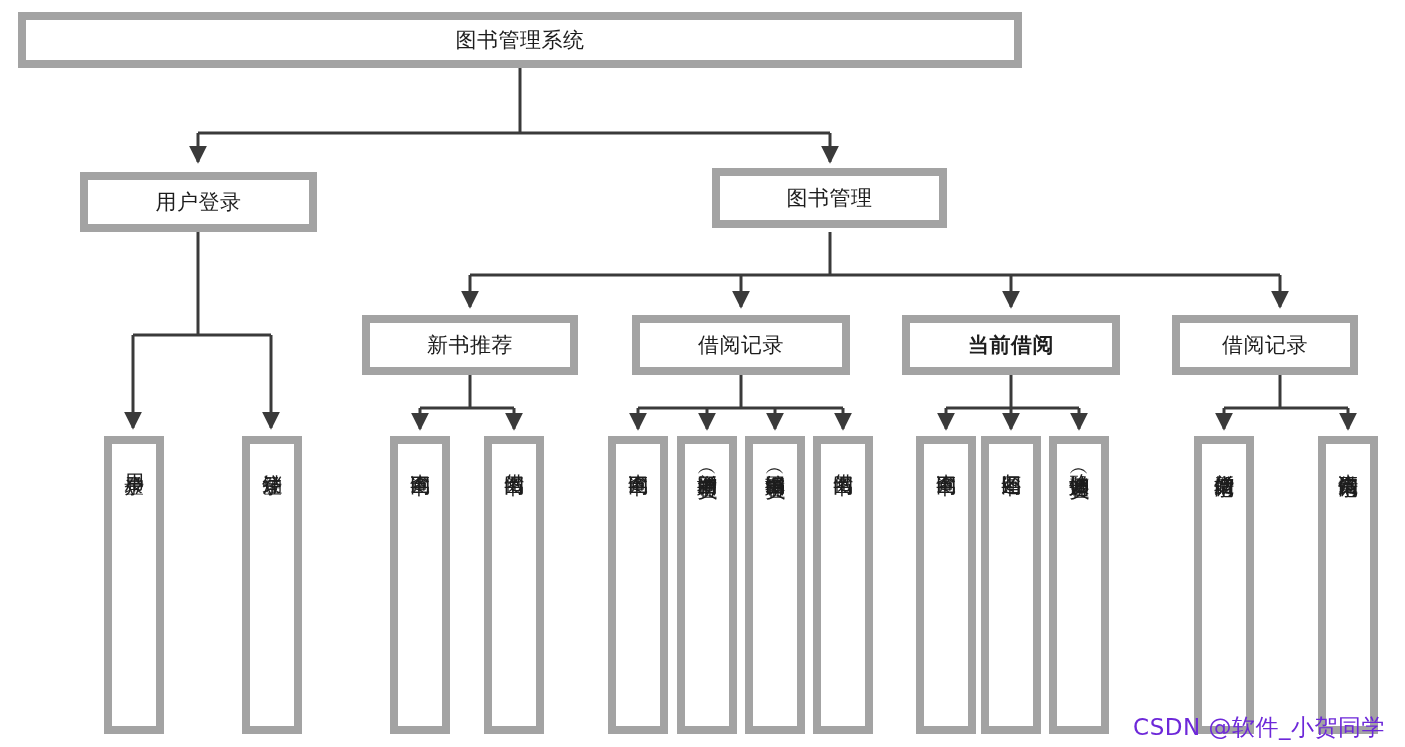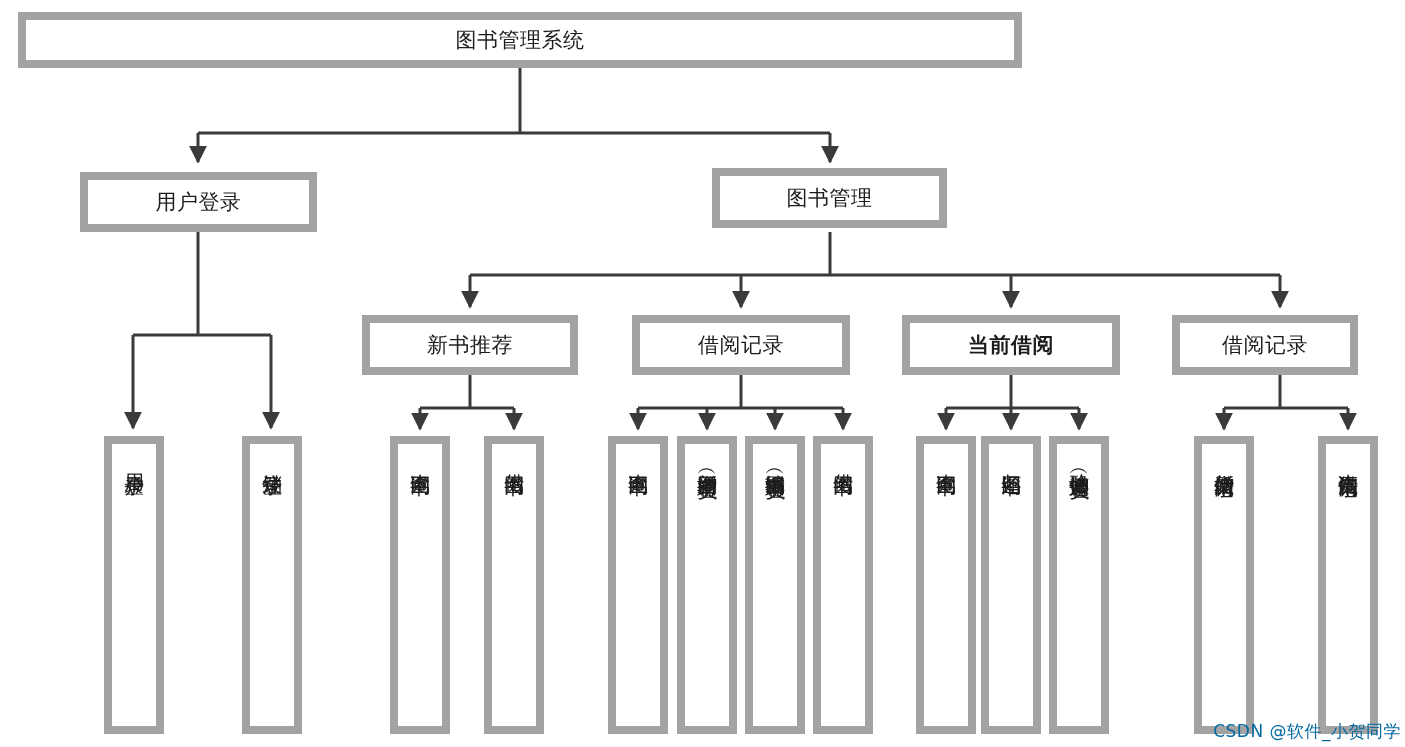--- a/index.html
+++ b/index.html
@@ -55,24 +55,24 @@
     writing-mode: vertical-rl;
     text-orientation: upright;
     font-size: 20px;
     line-height: 1.18;
     letter-spacing: 1px;
     white-space: normal;
     max-height: 100%;
   }
   .watermark {
     position: absolute;
-    right: 4px;
+    right: 20px;
     bottom: 4px;
-    font-size: 17px;
-    color: #0369a1;
+    font-size: 23px;
+    color: #6d28d9;
     letter-spacing: 0.5px;
     white-space: nowrap;
     user-select: none;
   }
 </style>
 </head>
 <body>
 
 <div id="canvas">
 

